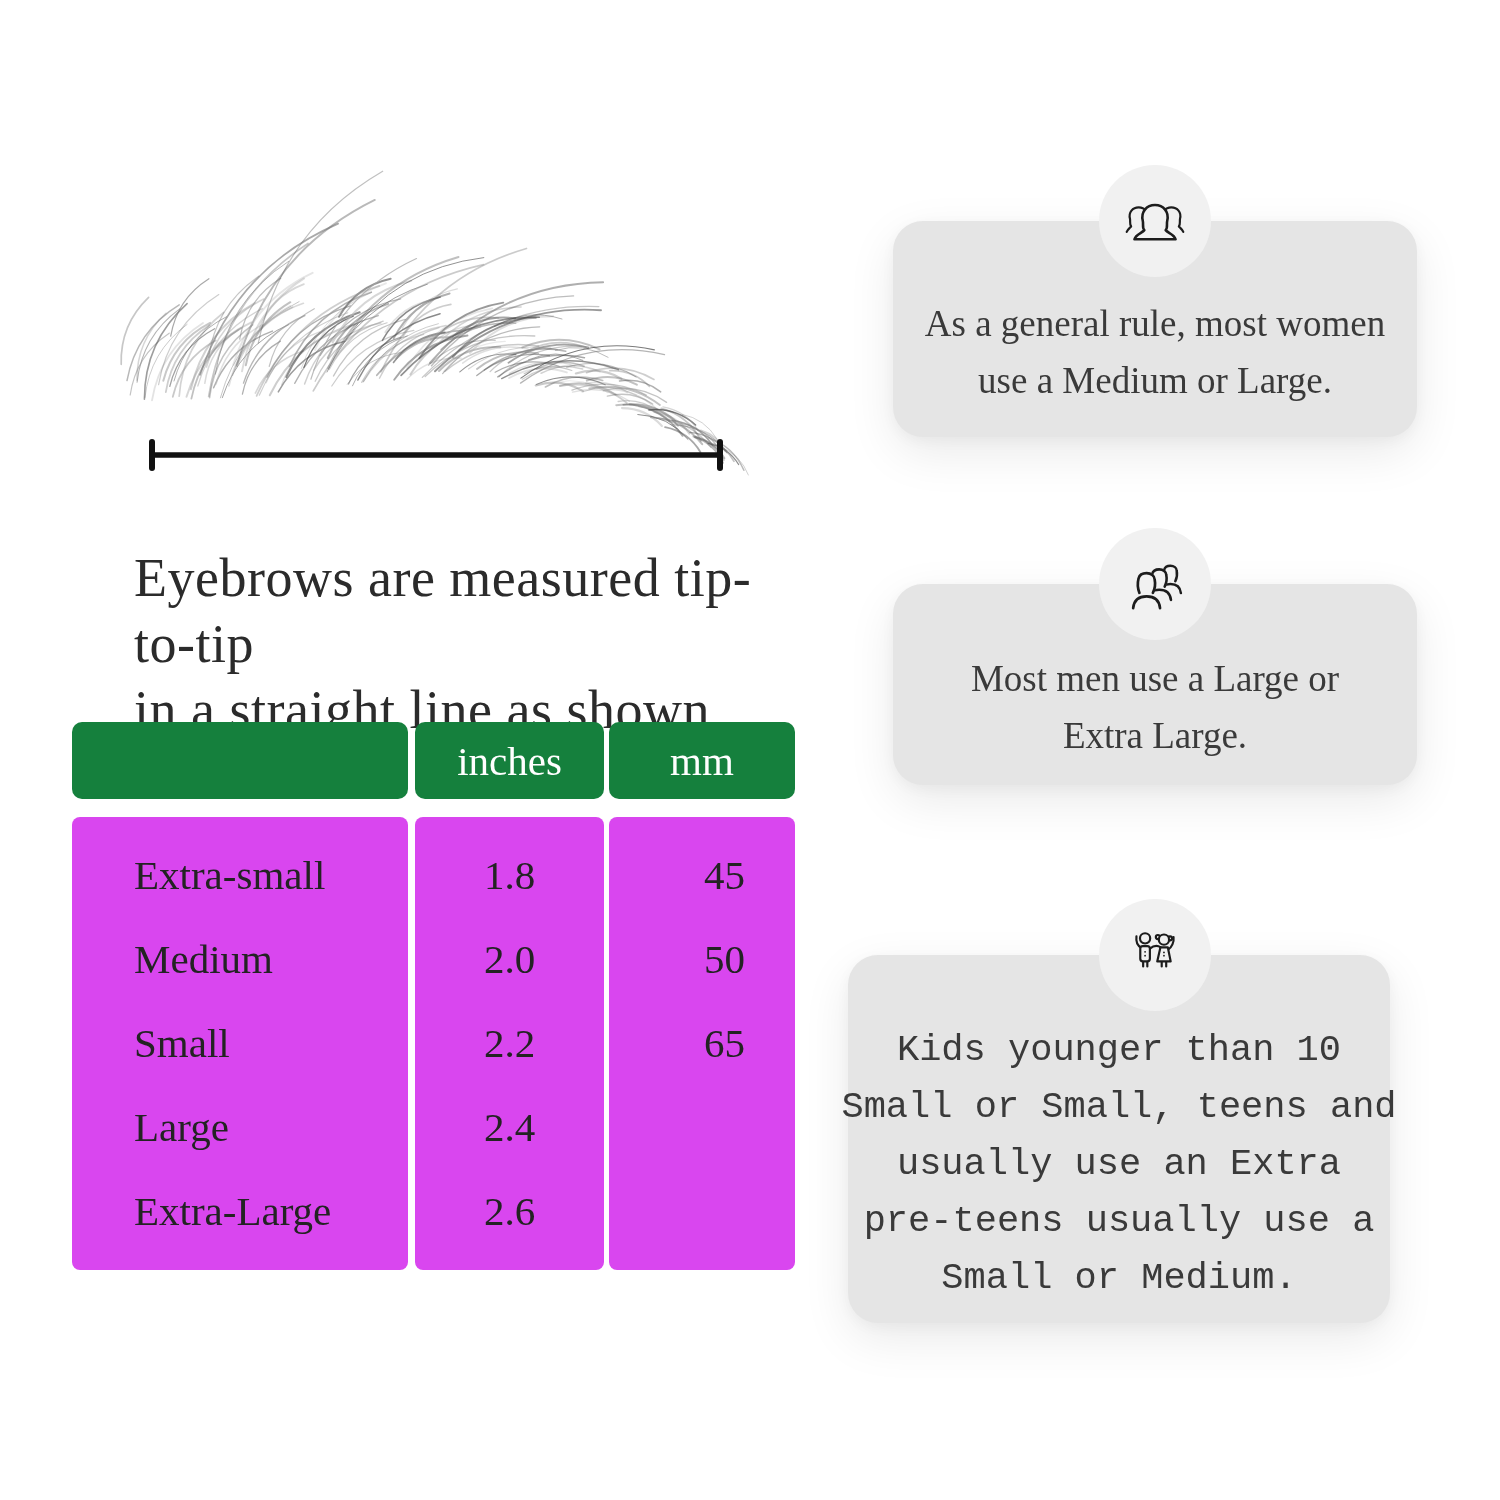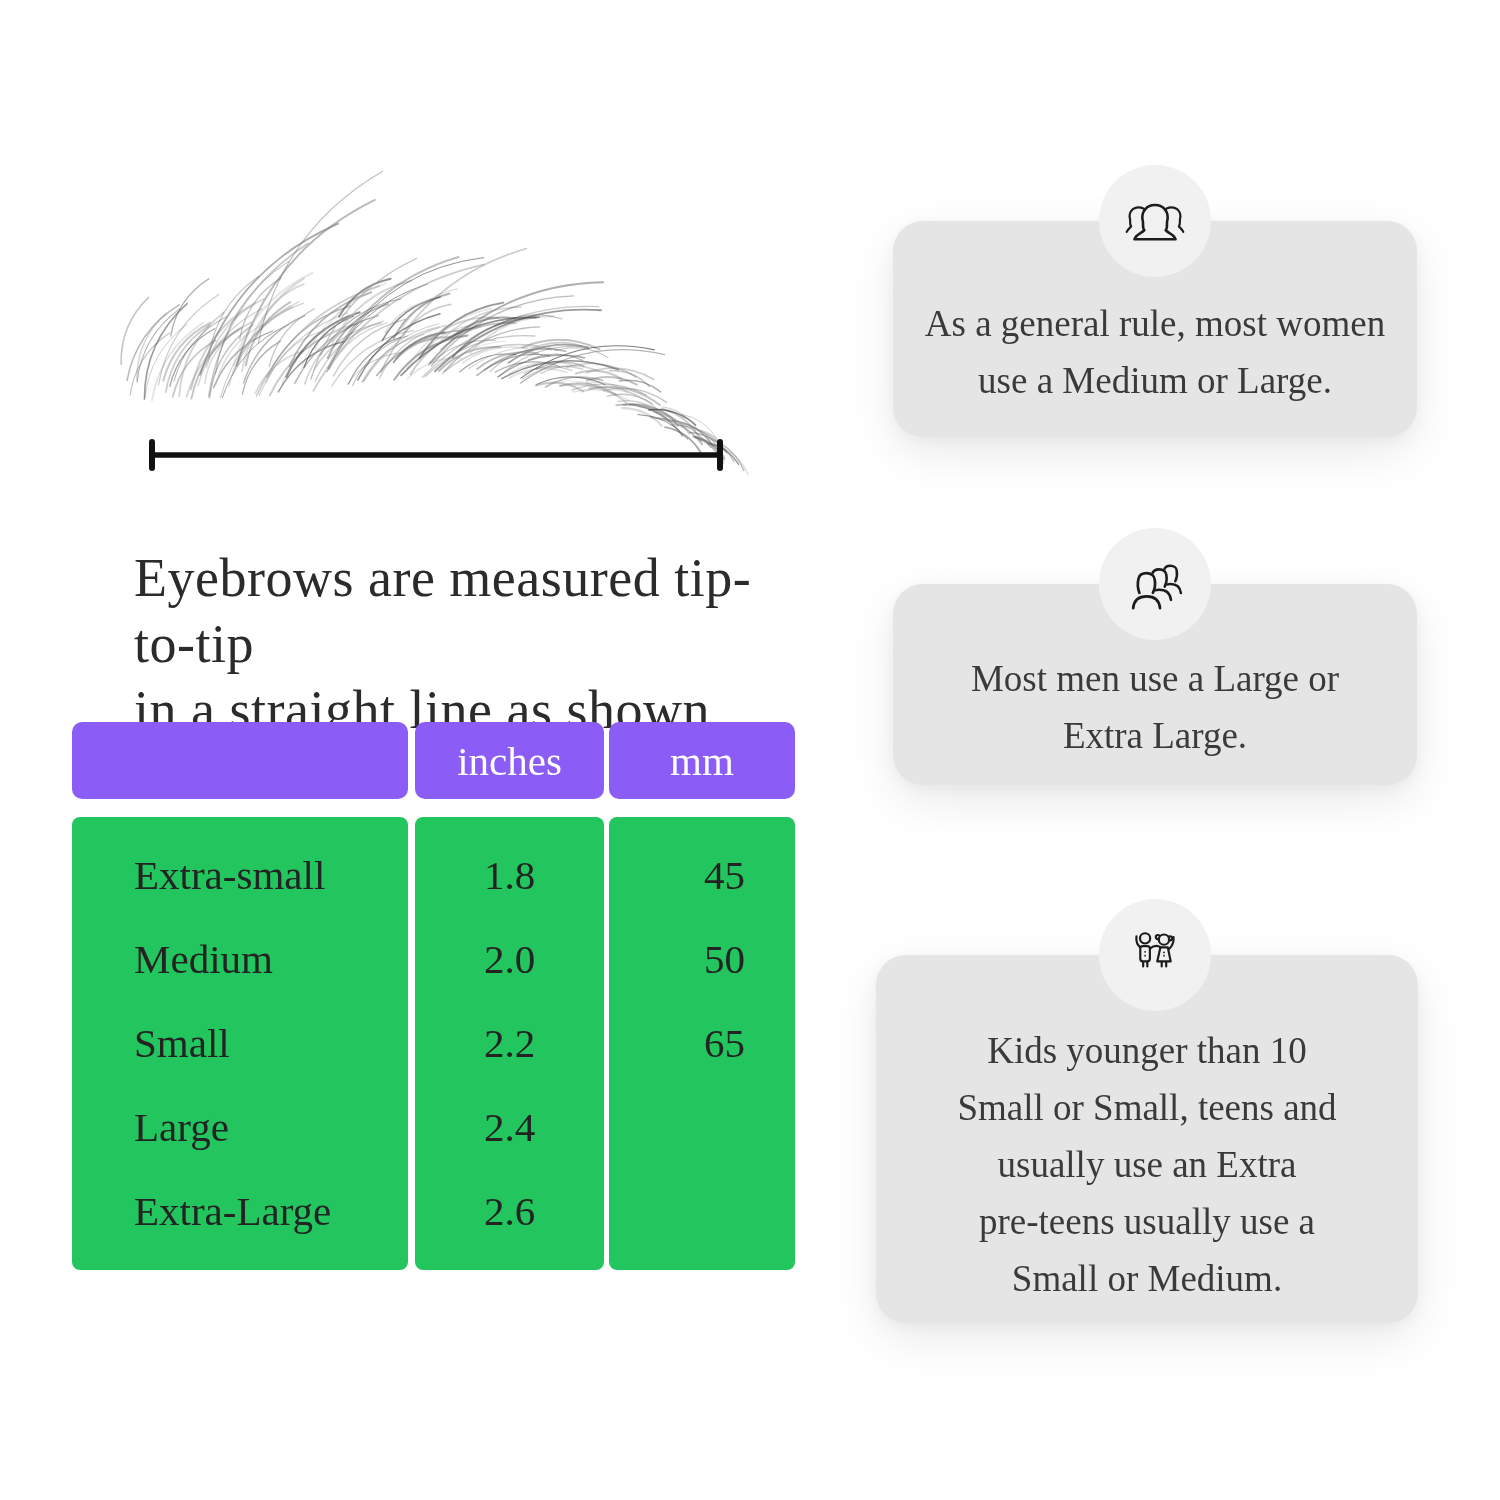--- a/index.html
+++ b/index.html
@@ -9,42 +9,42 @@
   }
   .abs{position:absolute;}
 
   
   #brow-svg{left:110px;top:238px;width:630px;height:245px;overflow:visible;}
   #ruler-svg{left:130px;top:430px;width:610px;height:50px;overflow:visible;}
   .caption{left:134px;top:545px;width:620px;font-size:54px;line-height:66px;
     color:#2b2b2b;text-align:left;letter-spacing:.5px;}
 
   
-  .th{background:#8b5cf6;border-radius:10px;color:#ffffff;display:flex;
+  .th{background:#15803d;border-radius:10px;color:#ffffff;display:flex;
       align-items:center;justify-content:center;font-size:41px;top:722px;height:77px;}
-  .tcol{background:#22c55e;border-radius:8px;top:817px;height:453px;
+  .tcol{background:#d946ef;border-radius:8px;top:817px;height:453px;
       display:flex;flex-direction:column;padding-top:16px;box-sizing:border-box;}
   .tcell{height:84px;display:flex;align-items:center;font-size:41px;color:#232323;}
   .tcell.lbl{justify-content:flex-start;padding-left:62px;}
   .tcell.val{justify-content:center;}
 
   
   .card{background:#e5e5e5;border-radius:30px;
         box-shadow:0 16px 48px rgba(0,0,0,.085),0 4px 14px rgba(0,0,0,.04);
         display:flex;flex-direction:column;align-items:center;justify-content:center;
         text-align:center;font-size:37px;line-height:57px;color:#3a3a3a;box-sizing:border-box;}
   .badge{width:112px;height:112px;border-radius:50%;background:#f1f1f1;
          display:flex;align-items:center;justify-content:center;z-index:2;}
   .badge svg{display:block;}
   .card-line{white-space:nowrap;}
   #card-1{left:893px;top:221px;width:524px;height:216px;padding-top:46px;}
   #badge-1{left:1099px;top:165px;}
   #card-2{left:893px;top:584px;width:524px;height:201px;padding-top:44px;}
   #badge-2{left:1099px;top:528px;}
-  #card-3{left:876px;top:955px;width:542px;height:368px;padding-top:50px;}
+  #card-3{left:848px;top:955px;width:542px;height:368px;padding-top:50px;font-family:Liberation Mono, monospace;}
   #badge-3{left:1099px;top:899px;}
 </style>
 </head>
 <body>
 
 <div class="canvas">
 
   <svg id="brow-svg" class="abs" viewBox="0 0 630 245">
       <path d="M11.2 126.3 Q10.0 86.8 38.6 59.4" stroke="rgb(150,150,150)" stroke-width="1.7" opacity="0.53" fill="none" stroke-linecap="round"></path>
       <path d="M17.0 142.6 Q26.2 93.1 69.2 66.9" stroke="rgb(144,144,144)" stroke-width="1.5" opacity="0.64" fill="none" stroke-linecap="round"></path>

